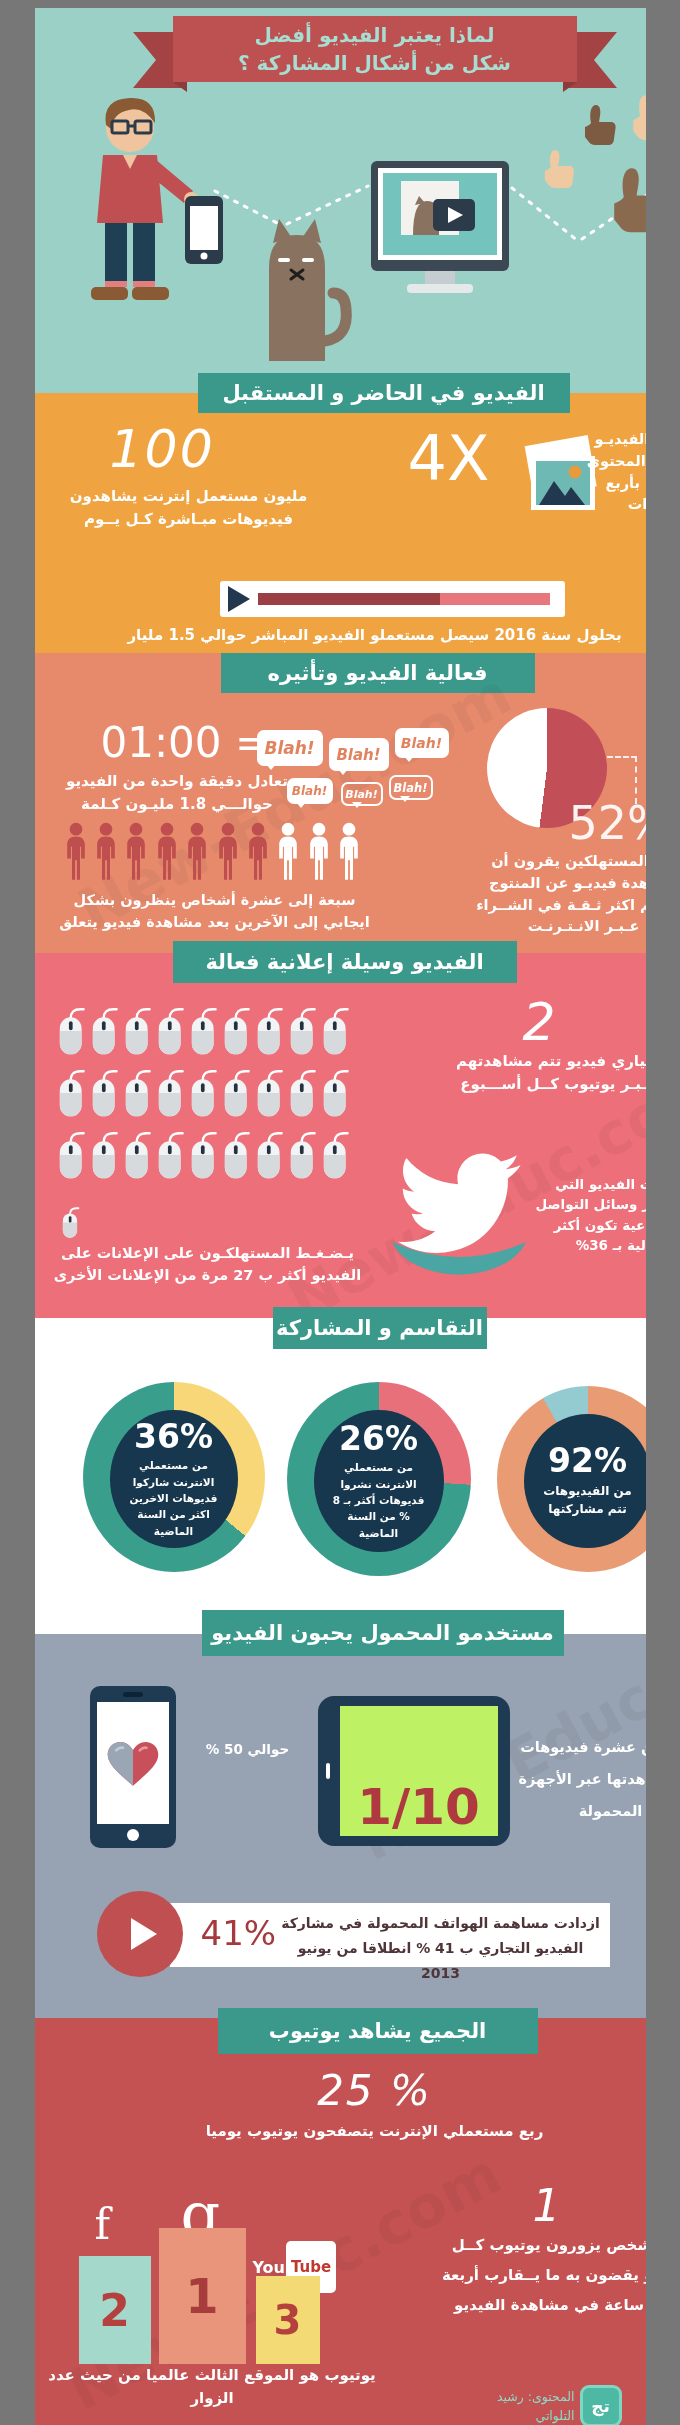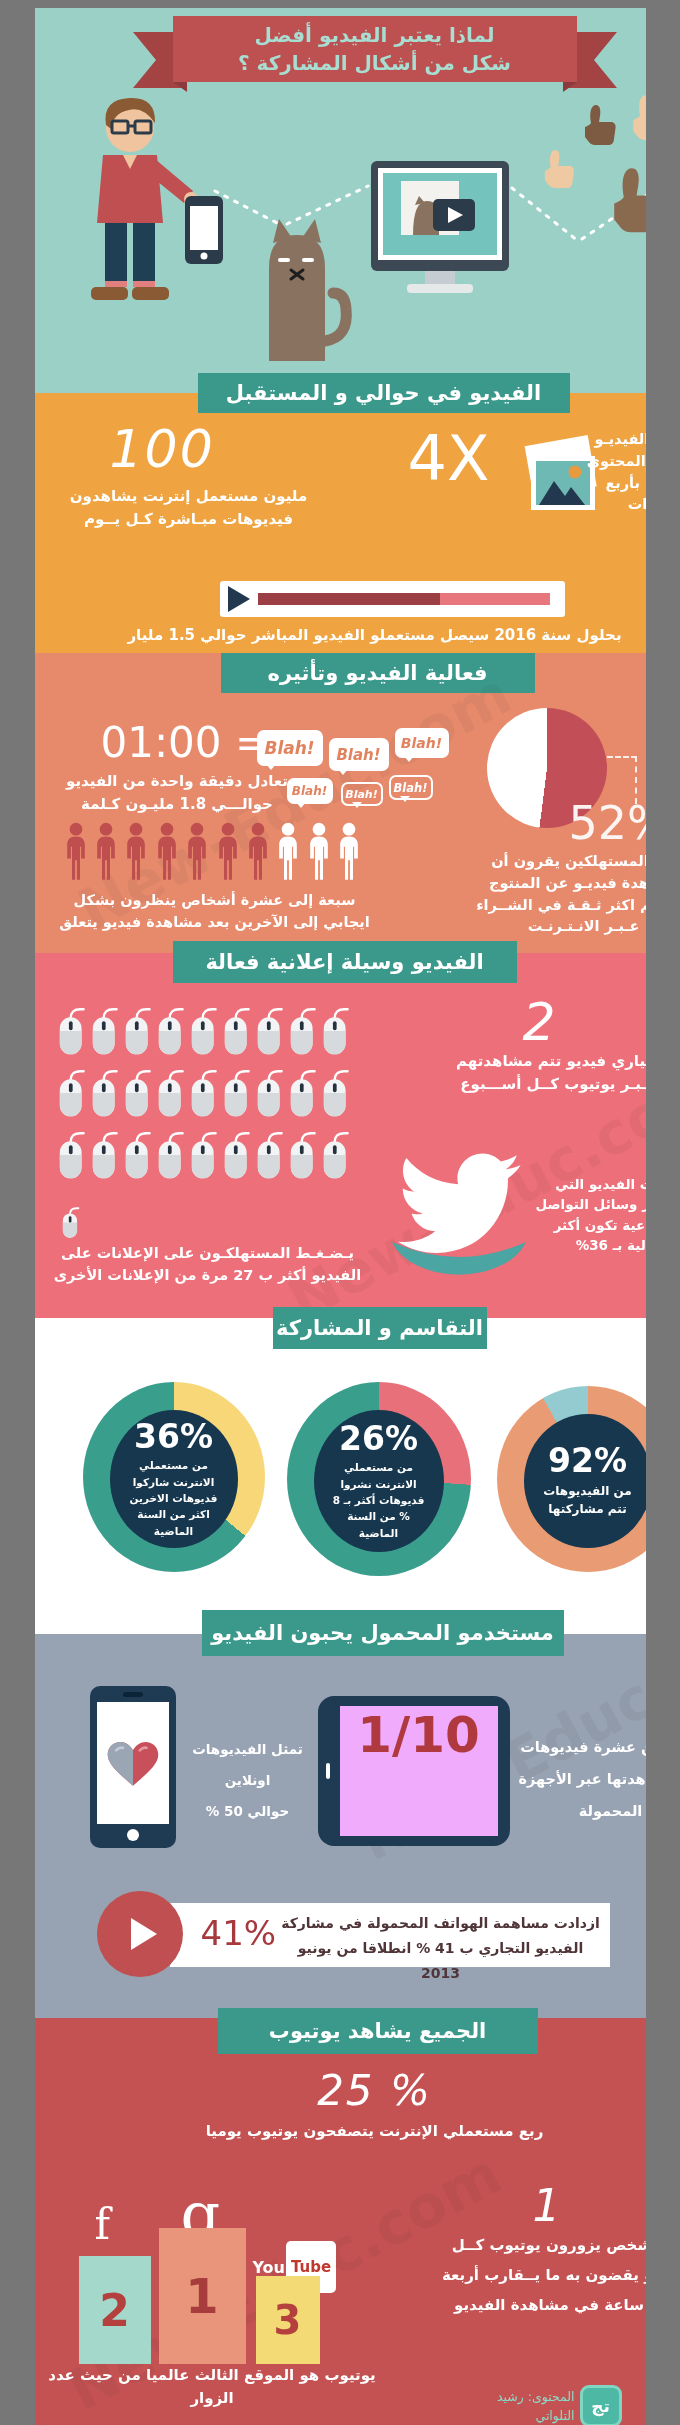--- a/index.html
+++ b/index.html
@@ -38,21 +38,21 @@
 .pbar-play{position:absolute;left:8px;top:5px;width:0;height:0;border-left:22px solid #22384e;border-top:13px solid transparent;border-bottom:13px solid transparent}
 .pbar-track{position:absolute;left:38px;top:12px;height:12px;display:flex}
 .pbar-fill{background:#9c3f44;width:182px;height:12px}
 .pbar-rest{background:#e8777d;width:110px;height:12px}
 
 .phone{position:absolute;background:#1f3b54;border-radius:10px}
 .phone-screen{position:absolute;left:7px;right:7px;top:16px;bottom:24px;background:#fff;display:flex;align-items:center;justify-content:center}
 .phone-home{position:absolute;left:50%;bottom:7px;width:12px;height:12px;margin-left:-6px;border-radius:50%;background:#fff}
 .phone-spk{position:absolute;left:50%;top:6px;width:20px;height:5px;margin-left:-10px;border-radius:3px;background:#0d2438}
 .tablet{position:absolute;background:#1f3b54;border-radius:16px}
-.tablet-screen{position:absolute;left:22px;right:12px;top:10px;bottom:10px;background:#f0abfc;display:flex;align-items:flex-start;justify-content:center}
+.tablet-screen{position:absolute;left:22px;right:12px;top:10px;bottom:10px;background:#bef264;display:flex;align-items:flex-end;justify-content:center}
 .tablet-btn{position:absolute;left:8px;top:50%;width:4px;height:16px;margin-top:-8px;border-radius:2px;background:#fff}
 .num-110{font-size:50px;font-weight:700;color:#b0393f}
 
 .strip{position:absolute;background:#fff}
 .play-circle{position:absolute;border-radius:50%;background:#bf4f50;display:flex;align-items:center;justify-content:center}
 .play-tri{width:0;height:0;border-left:26px solid #fff;border-top:16px solid transparent;border-bottom:16px solid transparent;margin-left:8px}
 
 .pod-col{position:absolute;display:flex;align-items:center;justify-content:center;font-weight:700;color:#b5413f}
 .yt-logo{position:absolute;display:flex;align-items:center;font-weight:700}
 .yt-you{color:#fff;font-size:16px}
@@ -130,21 +130,21 @@
     </g>
     <g>
       <use href="#th" transform="translate(548,10)" fill="#7d5b43"></use>
       <use href="#th" transform="translate(596,0) scale(1.12)" fill="#efc9a2"></use>
       <use href="#th" transform="translate(508,55) scale(0.95)" fill="#efc9a2"></use>
       <use href="#th" transform="translate(576,72) scale(1.6)" fill="#8a6a4f"></use>
     </g>
   </svg>
 
   <div class="sec" style="top:385px;height:260px;background:#efa441"></div>
-  <div class="t-box" style="left:163px;top:365px;width:372px;height:40px">الفيديو في حوالي و المستقبل</div>
+  <div class="t-box" style="left:163px;top:365px;width:372px;height:40px">الفيديو في الحاضر و المستقبل</div>
 
   <div class="bignum thin" style="left:75px;top:415px;font-size:52px">100</div>
   <div class="cap ctr" style="left:28px;top:477px;width:252px">مليون مستعمل إنترنت يشاهدون فيديوهات مبـاشرة كـل يــوم</div>
 
   <div class="bignum b" style="left:373px;top:420px;font-size:62px">4X</div>
   <svg class="abs" style="left:480px;top:420px" width="95" height="100" viewBox="0 0 95 100">
     <g transform="rotate(-10 47 40)">
         <rect x="14" y="12" width="64" height="52" fill="#fff"></rect>
       </g>
     <rect x="16" y="28" width="64" height="54" fill="#fff"></rect>
@@ -418,21 +418,20 @@
           </defs>
         <path d="M16,28 C8,21 1,15.5 1,9.5 C1,5 4.5,2 8.5,2 C11.5,2 14.5,4 16,7 C17.5,4 20.5,2 23.5,2 C27.5,2 31,5 31,9.5 C31,15.5 24,21 16,28 Z" fill="#c8505a"></path>
         <path d="M16,28 C8,21 1,15.5 1,9.5 C1,5 4.5,2 8.5,2 C11.5,2 14.5,4 16,7 C17.5,4 20.5,2 23.5,2 C27.5,2 31,5 31,9.5 C31,15.5 24,21 16,28 Z" fill="#9aa6b4" clip-path="url(#hl)"></path>
         <path d="M6,7 q2,-2 4,-1.5" stroke="#c3ccd6" stroke-width="1.6" fill="none" stroke-linecap="round"></path>
         <path d="M20,7 q2,-2 4,-1.5" stroke="#e59aa0" stroke-width="1.6" fill="none" stroke-linecap="round"></path>
       </svg>
     </div>
     <span class="phone-home"></span>
   </div>
   <div class="cap rgt" style="left:143px;top:1726px;width:140px;font-size:13.5px;line-height:2.3">
-    <div>تمثل الفيديوهات اونلاين</div>
     <div>حوالي 50 %</div>
   </div>
 
   <div class="tablet" style="left:283px;top:1688px;width:192px;height:150px">
     <span class="tablet-btn"></span>
     <div class="tablet-screen">
       <span class="num-110">1/10</span>
     </div>
   </div>
   <div class="cap rgt" style="left:478px;top:1724px;width:196px;font-size:14.5px;line-height:2.2">واحد من عشرة فيديوهات تتم مشاهدتها عبر الأجهزة المحمولة</div>

